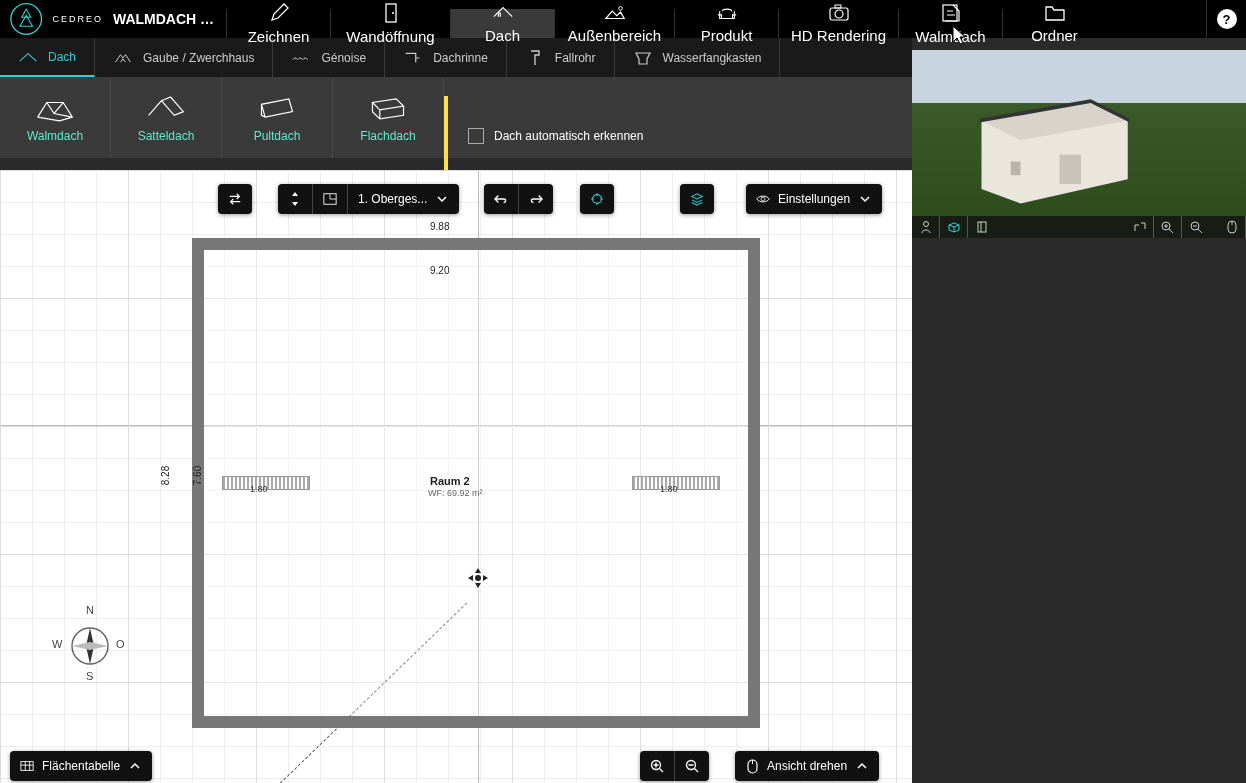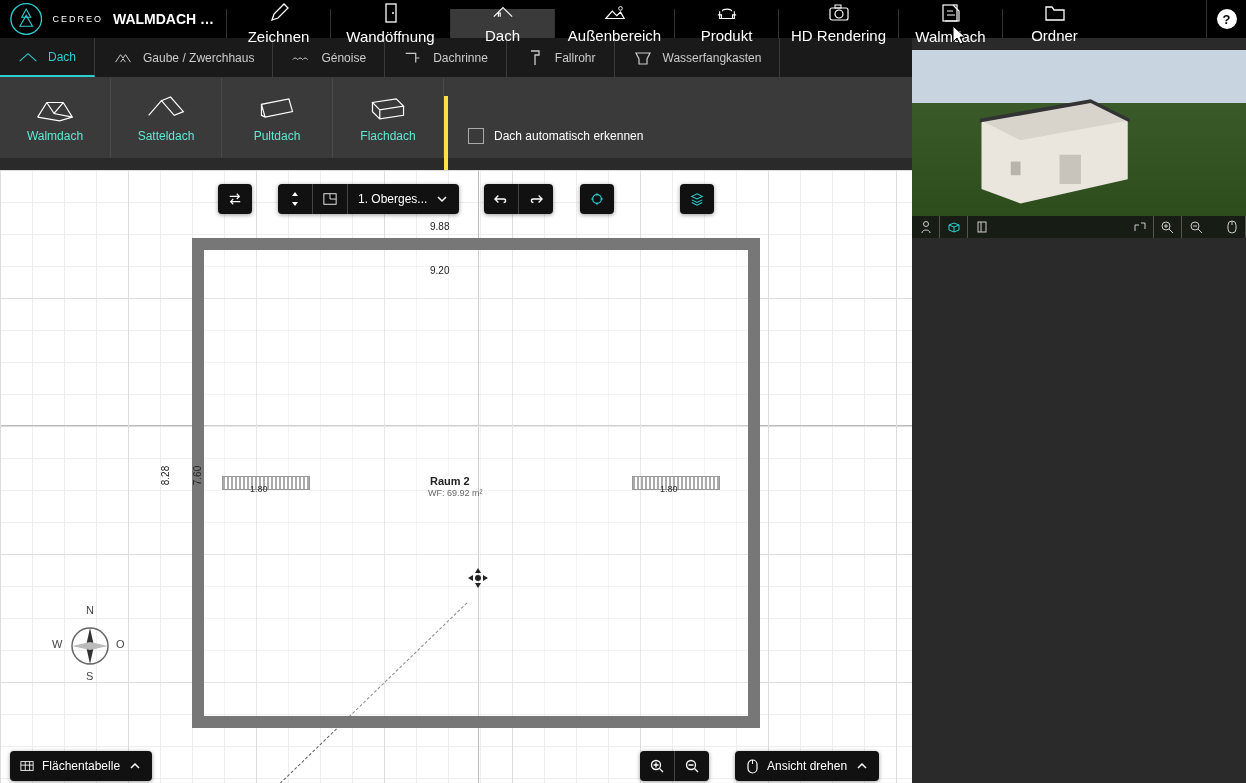--- a/index.html
+++ b/index.html
@@ -416,20 +416,36 @@
   <div class="pill" style="left:680px; top:14px;">
       <div class="pbtn">
         <span class="picon">
           <svg width="16" height="16" viewBox="0 0 16 16">
             <path d="M8 2 L14 5 L8 8 L2 5 Z M2 9 L8 12 L14 9 M2 12 L8 15 L14 12" fill="none" stroke="#2dced1" stroke-width="1.2"></path>
           </svg>
         </span>
       </div>
     </div>
 
+  <div class="pill" style="left:746px; top:14px;">
+    <div class="pbtn" style="gap:8px;">
+      <span class="picon">
+          <svg width="18" height="12" viewBox="0 0 18 12">
+            <path d="M1 6 C4 1 14 1 17 6 C14 11 4 11 1 6 Z" fill="none" stroke="#fff" stroke-width="1.2"></path>
+            <circle cx="9" cy="6" r="2.5" fill="none" stroke="#fff"></circle>
+          </svg>
+        </span>
+      <span>Einstellungen</span>
+      <span class="picon">
+          <svg width="10" height="8" viewBox="0 0 10 8">
+            <path d="M1 2 L5 6 L9 2" fill="none" stroke="#fff" stroke-width="1.5"></path>
+          </svg>
+        </span>
+    </div>
+  </div>
 
   <div class="pill bottom-left">
     <div class="pbtn" style="gap:8px;">
       <span class="picon">
           <svg width="16" height="12" viewBox="0 0 16 12">
             <rect x="1" y="1" width="14" height="10" fill="none" stroke="#fff"></rect>
             <path d="M1 5 L15 5 M6 1 L6 11 M11 1 L11 11" stroke="#fff"></path>
           </svg>
         </span>
       <span>Flächentabelle</span>

